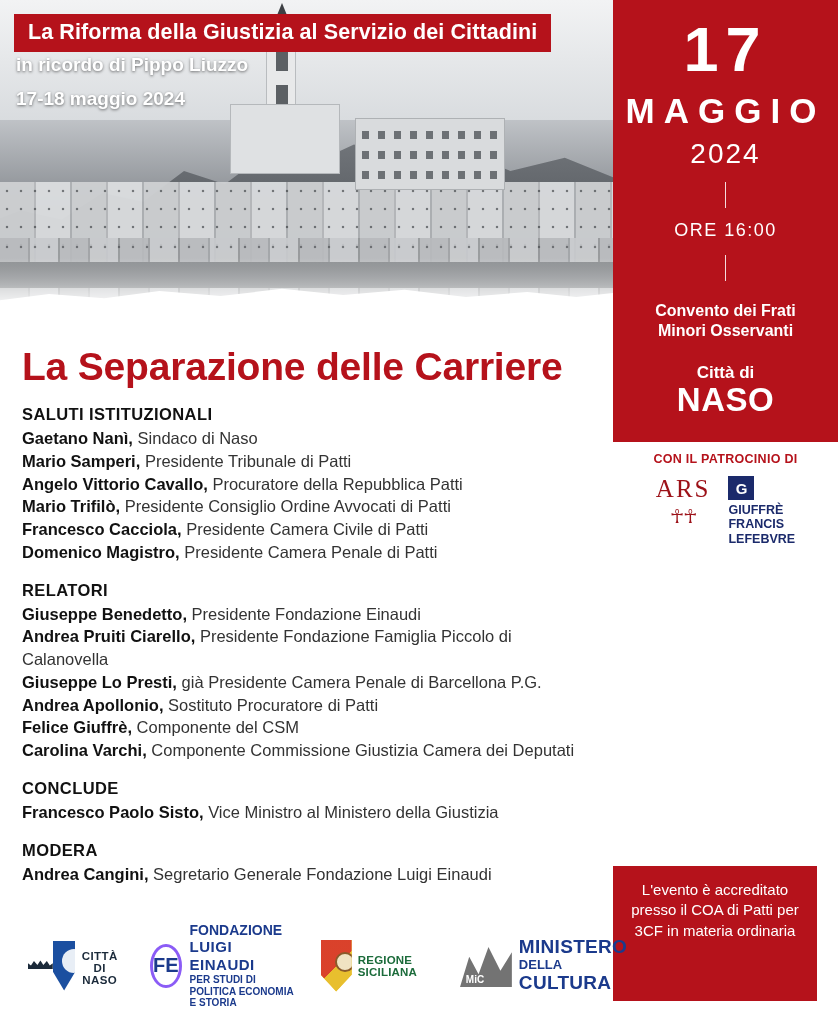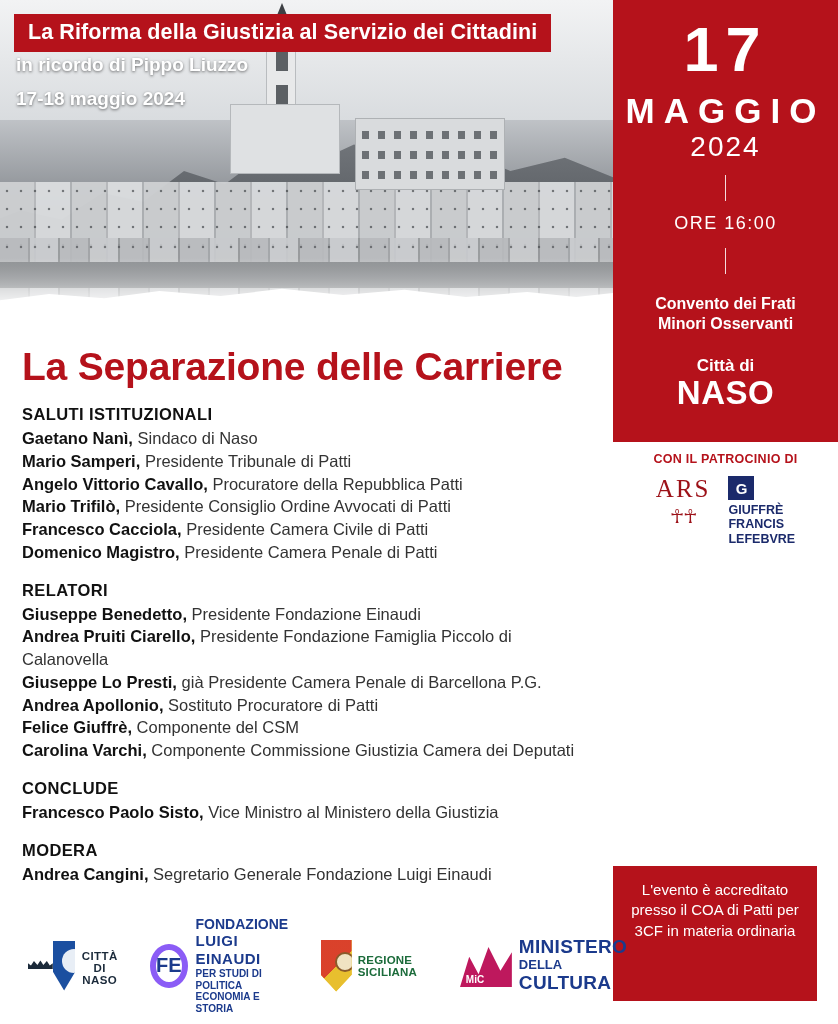--- a/index.html
+++ b/index.html
@@ -111,21 +111,21 @@
     position:absolute; left:613px; top:0; width:225px; height:442px;
     background:#b5121b; color:#fff; text-align:center;
   }
   .rp-day {
     margin-top:18px; font-size:63px; font-weight:bold; letter-spacing:7px; line-height:1;
   }
   .rp-month {
     margin-top:12px; font-size:35px; font-weight:bold; letter-spacing:9px; line-height:1;
   }
   .rp-year {
-    margin-top:5px; font-size:28px; letter-spacing:2px; line-height:1;
+    margin-top:12px; font-size:28px; letter-spacing:2px; line-height:1;
   }
   .rp-sep {
     width:1px; height:26px; background:rgba(255,255,255,.85); margin:14px auto 12px auto;
   }
   .rp-time { font-size:18px; letter-spacing:1.5px; }
   .rp-venue { margin-top:20px; font-size:16px; font-weight:bold; line-height:1.25; }
   .rp-citta { margin-top:22px; font-size:17px; font-weight:bold; }
   .rp-naso { font-size:33px; font-weight:bold; letter-spacing:.5px; line-height:1.05; }
 
   
@@ -187,21 +187,21 @@
     content:""; position:absolute; left:9px; top:8px; width:24px; height:24px;
     border-radius:50%; background:#fff; opacity:.9;
   }
   .crest-crown {
     width:46px; height:9px; margin:0 auto 2px auto; background:#1b2a3a;
     clip-path: polygon(0% 100%, 0% 35%, 12% 60%, 24% 10%, 38% 55%, 50% 5%, 62% 55%, 76% 10%, 88% 60%, 100% 35%, 100% 100%);
   }
   .crest-label { font-size:11.5px; font-weight:bold; color:#1b2a3a; margin-top:4px; letter-spacing:.4px;}
   
   .fe-circle {
-    width:44px; height:44px; border-radius:50%; border:6px solid #8b5cf6;
+    width:44px; height:44px; border-radius:50%; border:3px solid #8b5cf6;
     color:#1b3a8c; font-weight:bold; font-size:20px;
     display:flex; align-items:center; justify-content:center; margin-right:8px;
   }
   .fe-txt { color:#1b3a8c; font-size:11.5px; font-weight:bold; line-height:1.18; }
   .fe-txt .l1 { font-size:14px; }
   .fe-txt .l2 { font-size:15px; letter-spacing:.5px; }
   .fe-txt .l3 { font-size:10px; }
   
   .rs-shield {
     width:48px; height:52px; background:#e8bf2e; position:relative;
@@ -214,21 +214,21 @@
     clip-path: polygon(0% 0%, 100% 0%, 100% 68%, 50% 100%, 0% 68%);
     opacity:.95;
   }
   .rs-head {
     position:absolute; z-index:2; left:14px; top:12px; width:20px; height:20px;
     border-radius:50%; background:#f0e3c2; border:2px solid #8a5a2a;
   }
   .rs-txt { color:#1b6b3a; font-size:11.5px; font-weight:bold; letter-spacing:.2px; }
   
   .mic-mark {
-    width:52px; height:44px; background:#be185d; margin-right:7px; position:relative;
+    width:52px; height:44px; background:#737373; margin-right:7px; position:relative;
     clip-path: polygon(0% 100%, 18% 30%, 36% 70%, 55% 8%, 78% 62%, 100% 20%, 100% 100%);
   }
   .mic-label {
     position:absolute; left:6px; bottom:2px; color:#fff; font-size:10px; font-weight:bold;
   }
   .mic-txt { color:#1b3a8c; font-size:13px; font-weight:bold; line-height:1.1; }
   .mic-txt .big { font-size:19px; letter-spacing:.3px; }
 </style>
 </head>
 <body>

